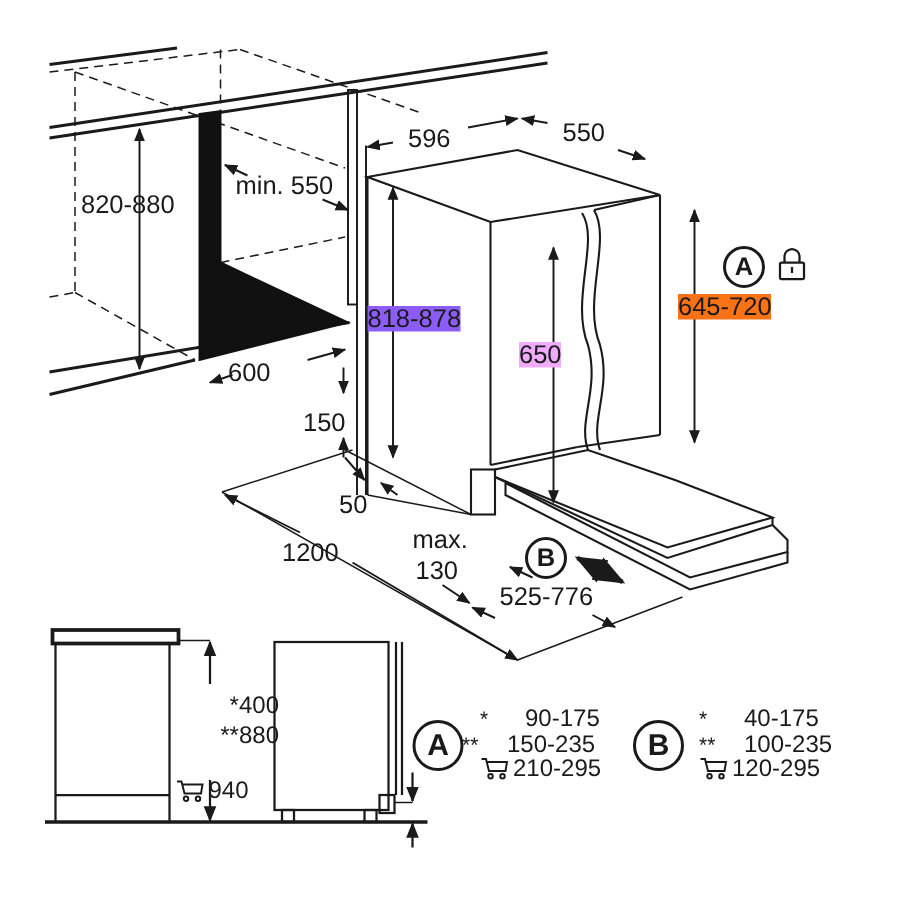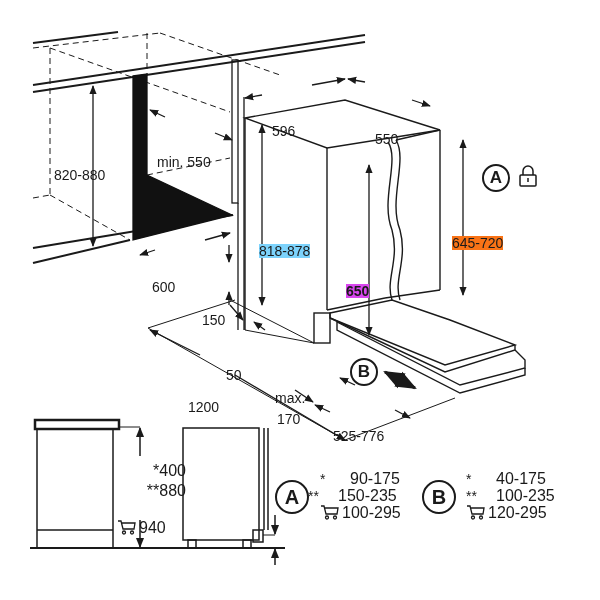--- a/index.html
+++ b/index.html
@@ -1,19 +1,19 @@
 <!DOCTYPE html>
 <html><head>
 <meta charset="utf-8">
 <style>
   html, body { margin:0; padding:0; background:#ffffff; }
   body { width:600px; height:600px; position:relative; overflow:hidden; font-family:"Liberation Sans", sans-serif; }
   svg { position:absolute; left:0; top:0; }
   .lbl { position:absolute; font-family:"Liberation Sans", sans-serif; color:#1a1a1a; white-space:nowrap; line-height:1; }
-  .big { font-size:14px;margin-top:40px; }
+  .big { font-size:17px; }
   .circ { position:absolute; border:2.5px solid #1a1a1a; border-radius:50%; display:flex; align-items:center; justify-content:center; font-weight:bold; color:#1a1a1a; box-sizing:border-box; }
   .row { position:absolute; font-size:16px; line-height:18px; color:#1a1a1a; }
   .row span { display:inline-block; }
   .row .k { width:30px; text-align:left; font-size:14px; }
   .row .v { text-align:left; }
 </style>
 </head>
 <body>
 
 <svg width="600" height="600" viewBox="0 0 600 600" stroke="#1a1a1a" fill="none" stroke-width="1.3">
@@ -127,29 +127,29 @@
     <line x1="275" y1="515" x2="275" y2="534" marker-end="url(#ah)"></line>
     <line x1="275" y1="565" x2="275" y2="549" marker-end="url(#ah)"></line>
   </g>
 </svg>
 
 <div class="lbl big" style="left:54px;top:128px;">820-880</div>
 <div class="lbl big" style="left:157px;top:115px;">min. 550</div>
 <div class="lbl big" style="left:152px;top:240px;">600</div>
 
 <div class="lbl big" style="left:272px;top:84px;">596</div>
-<div class="lbl big" style="left:375px;top:92px;">550</div>
-<div class="lbl big" style="left:259px;top:204px;background:#7dd3fc;">818-878</div>
-<div class="lbl big" style="left:346px;top:244px;background:#d946ef;font-weight:bold;">650</div>
+<div class="lbl big" style="left:375px;top:80px;">550</div>
+<div class="lbl big" style="left:245px;top:204px;background:#8b5cf6;">818-878</div>
+<div class="lbl big" style="left:346px;top:228px;background:#f0abfc;">650</div>
 <div class="lbl big" style="left:452px;top:196px;background:#f97316;">645-720</div>
 <div class="lbl big" style="left:202px;top:273px;">150</div>
 <div class="lbl big" style="left:226px;top:328px;">50</div>
 <div class="lbl big" style="left:188px;top:360px;">1200</div>
 <div class="lbl big" style="left:275px;top:351px;">max.</div>
-<div class="lbl big" style="left:277px;top:372px;">170</div>
+<div class="lbl big" style="left:277px;top:372px;">130</div>
 <div class="lbl big" style="left:333px;top:389px;">525-776</div>
 
 <div class="circ" style="left:482px;top:164px;width:28px;height:28px;font-size:17px;">A</div>
 <div style="position:absolute;left:518px;top:164px;width:20px;height:24px;">
   <svg width="20" height="24" viewBox="0 0 20 24" stroke="#1a1a1a" fill="none" stroke-width="1.5">
     <path d="M5,11 V7 a5,5 0 0 1 10,0 V11"></path>
     <rect x="2" y="11" width="16" height="11" rx="1"></rect>
     <line x1="10" y1="14" x2="10" y2="18"></line>
   </svg>
 </div>
@@ -178,21 +178,21 @@
 <div class="row" style="left:308px;top:487px;">
   <span class="k">**</span><span class="v" style="width:60px;">150-235</span>
 </div>
 <div class="row" style="left:320px;top:504px;">
   <span style="width:22px;">
     <svg width="20" height="16" viewBox="0 0 20 16" stroke="#1a1a1a" fill="none" stroke-width="1.3">
         <path d="M1,2 L4,2 L6,10 L17,10 L18,4 L5,4"></path>
         <circle cx="7" cy="13.5" r="1.5"></circle>
         <circle cx="15" cy="13.5" r="1.5"></circle>
       </svg>
-  </span><span class="v" style="width:68px;">100-295</span>
+  </span><span class="v" style="width:68px;">210-295</span>
 </div>
 
 <div class="circ" style="left:422px;top:480px;width:34px;height:34px;font-size:20px;">B</div>
 <div class="row" style="left:466px;top:470px;">
   <span class="k">*</span><span class="v" style="width:64px;">40-175</span>
 </div>
 <div class="row" style="left:466px;top:487px;">
   <span class="k">**</span><span class="v" style="width:64px;">100-235</span>
 </div>
 <div class="row" style="left:466px;top:504px;">

